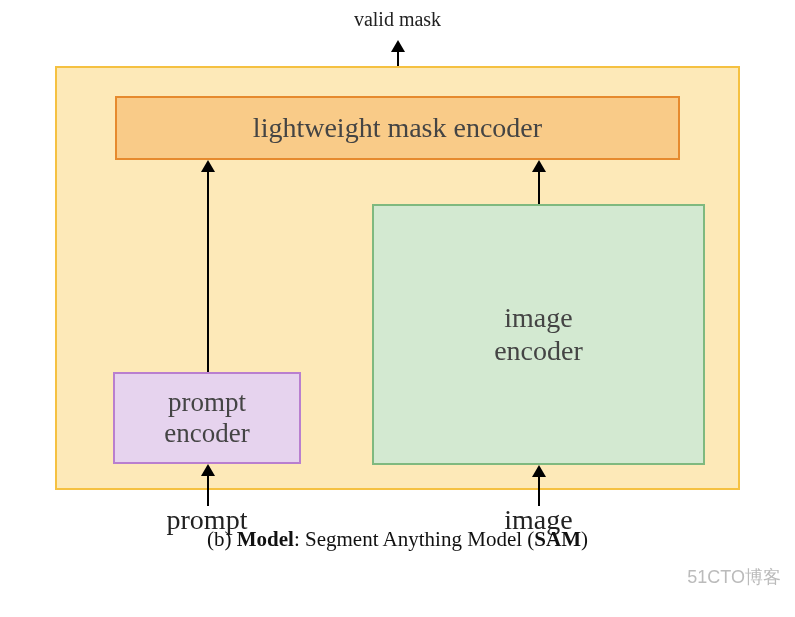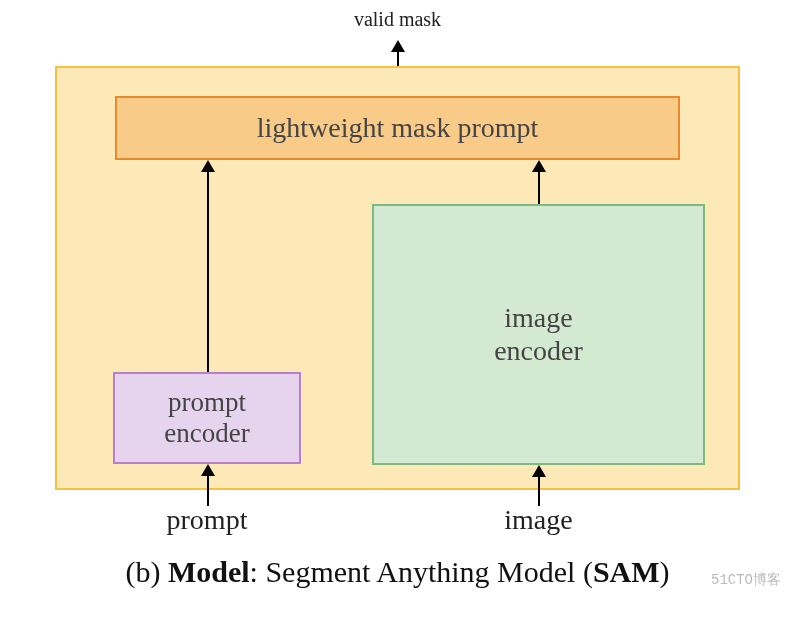--- a/index.html
+++ b/index.html
@@ -89,34 +89,34 @@
     width: 333px;
     top: 504px;
     text-align: center;
     font-size: 28px;
     color: #222;
   }
 
   .caption {
     position: absolute;
     left: 0; right: 0;
-    top: 555px;
+    top: 527px;
     text-align: center;
-    font-size: 30px;
+    font-size: 21px;
     color: #111;
   }
   .caption .bold { font-weight: bold; }
 
   .watermark {
     position: absolute;
     right: 14px;
     bottom: 28px;
-    font-size: 14px;
+    font-size: 18px;
     color: #bbb;
-    font-family: Liberation Mono, monospace;
+    font-family: Liberation Sans, sans-serif;
   }
 
   .arrow { position: absolute; }
   .arrow .shaft { position: absolute; background: #000; width: 2px; left: 50%; transform: translateX(-50%); }
   .arrow .head-up {
     position: absolute; left: 50%; transform: translateX(-50%);
     width: 0; height: 0;
     border-left: 7px solid transparent;
     border-right: 7px solid transparent;
     border-bottom: 12px solid #000;
@@ -125,21 +125,21 @@
 </head>
 <body>
 
 <div class="canvas">
 
   <div class="label-top">valid mask</div>
 
   <div class="outer-box"></div>
 
   <div class="decoder-box">
-    <span>lightweight mask prompt</span>
+    <span>lightweight mask encoder</span>
   </div>
 
   <div class="prompt-box">
     <span>
       <span>prompt</span><br>
       <span>encoder</span>
     </span>
   </div>
 
   <div class="image-box">

